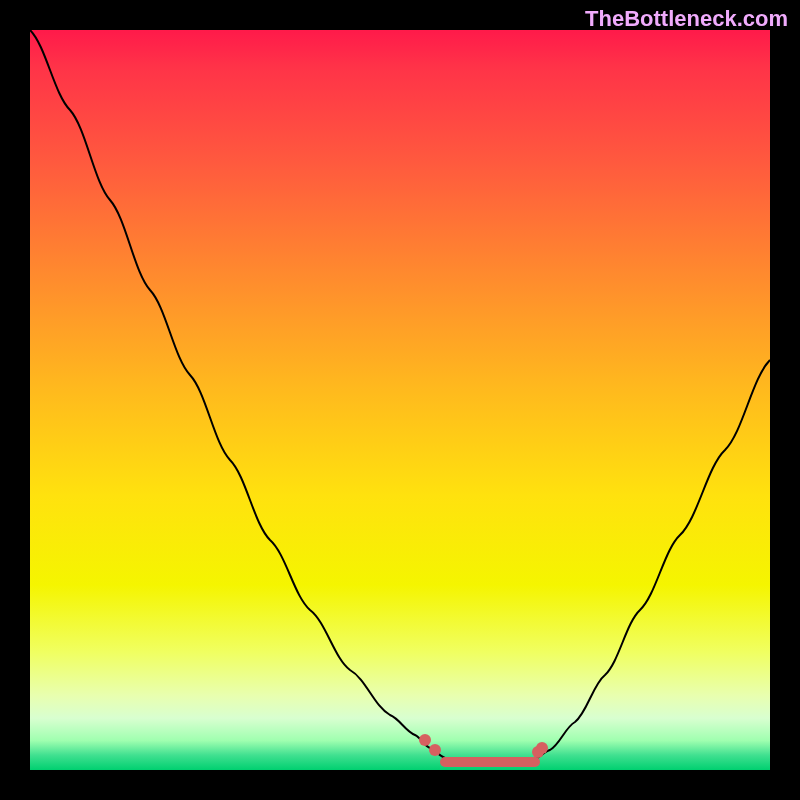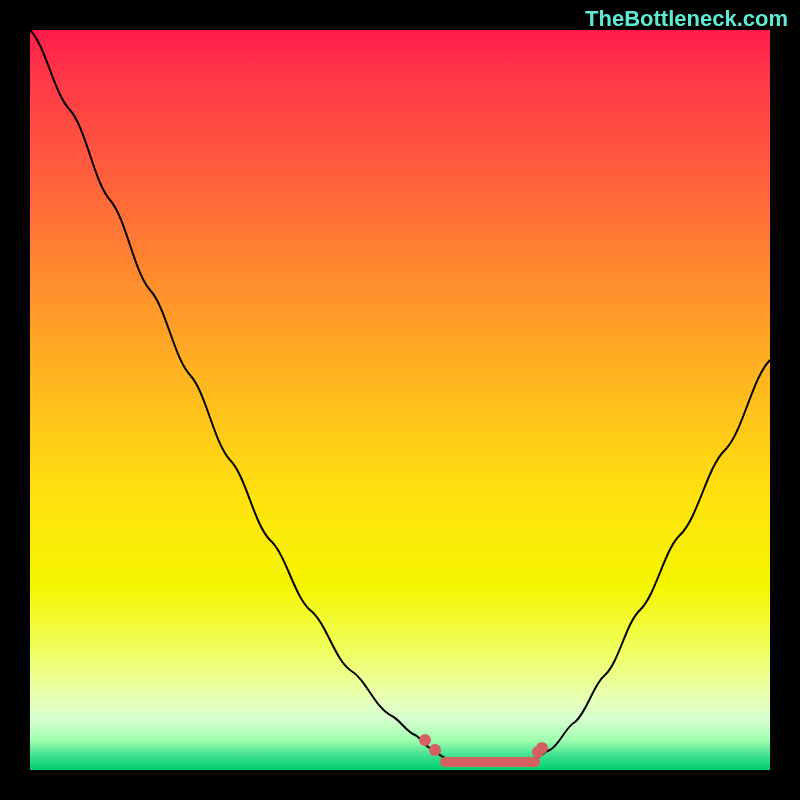--- a/index.html
+++ b/index.html
@@ -8,21 +8,21 @@
     background: #000;
     width: 800px;
     height: 800px;
     overflow: hidden;
     position: relative;
   }
   .watermark {
     position: absolute;
     top: 6px;
     right: 12px;
-    color: #5eead4;
+    color: #f0abfc;
     font-family: Arial, sans-serif;
     font-size: 22px;
     font-weight: bold;
     z-index: 10;
   }
   .frame {
     position: absolute;
     top: 30px;
     left: 30px;
     width: 740px;

